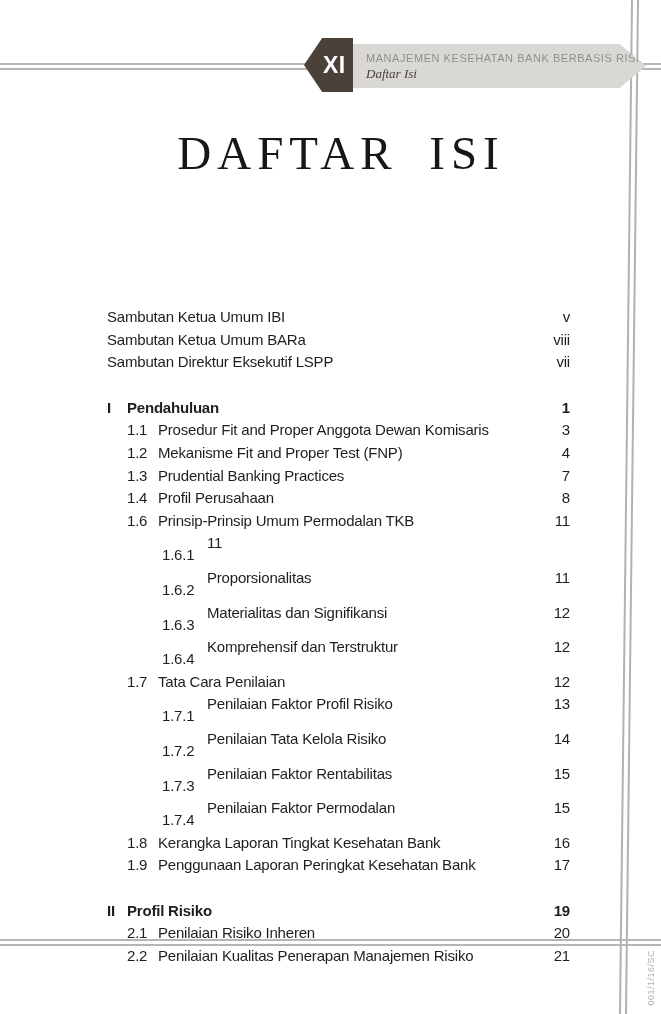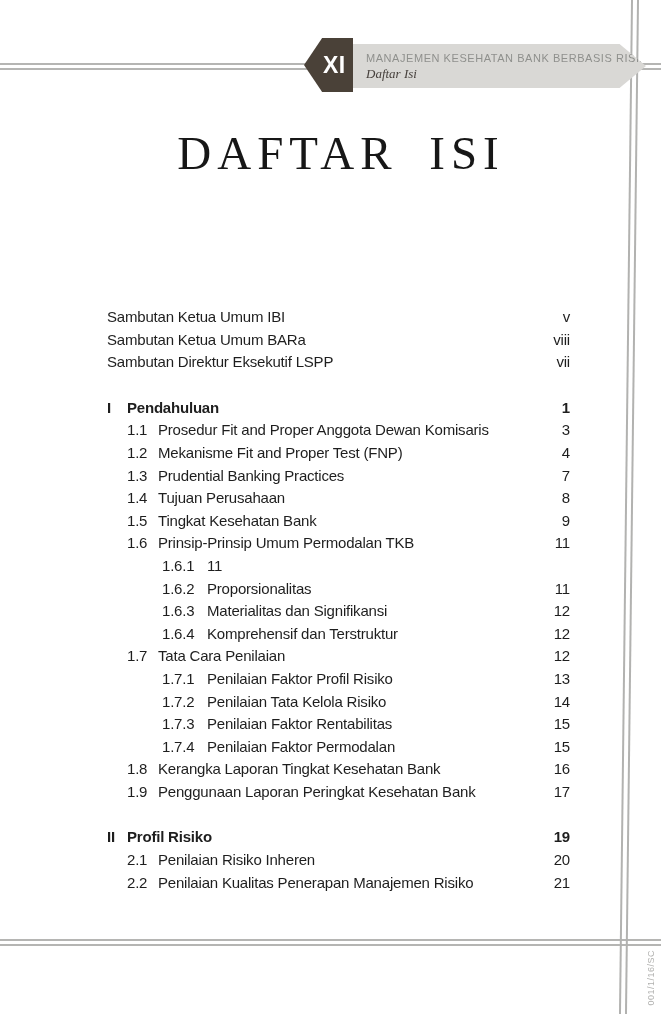--- a/index.html
+++ b/index.html
@@ -46,21 +46,21 @@
   }
   
   .toc {
     position:absolute; left:107px; top:306px; width:463px;
     font-size:15px; letter-spacing:-0.2px; color:#1e1e1e; z-index:2;
   }
   .row { display:flex; line-height:22.6px; }
   .row.chapter { font-weight:700; margin-top:23px; }
   .c-roman { width:20px; flex:none; }
   .c-num1  { margin-left:20px; width:31px; flex:none; }
-  .c-num2  { margin-left:55px; width:45px; flex:none; }
+  .c-num2  { margin-left:55px; width:45px; flex:none;margin-top:12px; }
   .c-title { flex:1; white-space:nowrap; overflow:hidden; }
   .c-page  { flex:none; text-align:right; }
   
   .side-code {
     position:absolute; right:5px; bottom:8px;
     writing-mode:vertical-rl; transform:rotate(180deg);
     font-size:9px; letter-spacing:0.5px; color:#b1b1af; z-index:2;
   }
 </style>
 </head>
@@ -115,27 +115,22 @@
         <span class="c-title">Mekanisme Fit and Proper Test (FNP)</span>
         <span class="c-page">4</span>
       </div>
       <div class="row entry">
         <span class="c-num1">1.3</span>
         <span class="c-title">Prudential Banking Practices</span>
         <span class="c-page">7</span>
       </div>
       <div class="row entry">
         <span class="c-num1">1.4</span>
-        <span class="c-title">Tujuan Perusahaan</span>
+        <span class="c-title">Profil Perusahaan</span>
         <span class="c-page">8</span>
-      </div>
-      <div class="row entry">
-        <span class="c-num1">1.5</span>
-        <span class="c-title">Tingkat Kesehatan Bank</span>
-        <span class="c-page">9</span>
       </div>
       <div class="row entry">
         <span class="c-num1">1.6</span>
         <span class="c-title">Prinsip-Prinsip Umum Permodalan TKB</span>
         <span class="c-page">11</span>
       </div>
       <div class="row entry">
         <span class="c-num2">1.6.1</span>
         <span class="c-page">11</span>
       </div>

